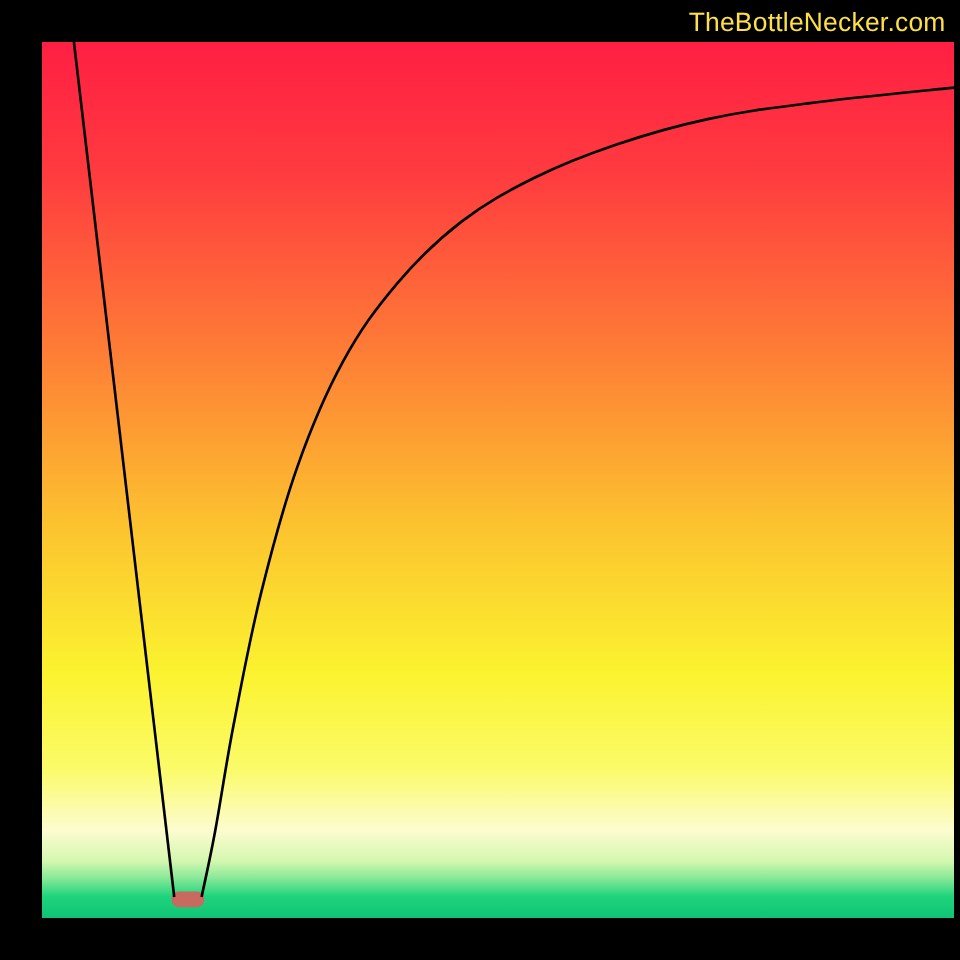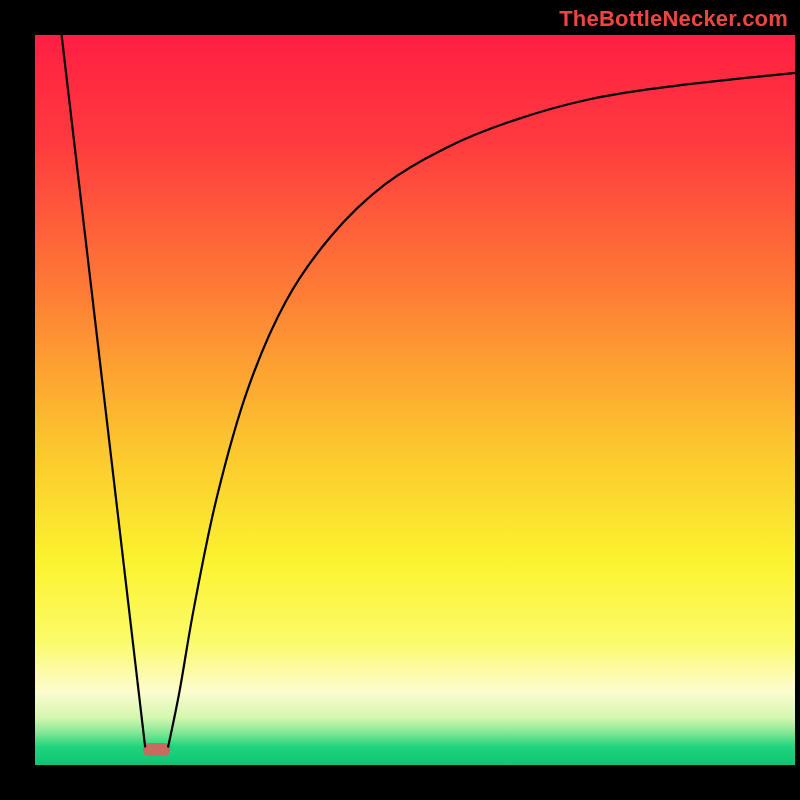--- a/index.html
+++ b/index.html
@@ -21,24 +21,24 @@
     position: absolute;
     left: 35px;
     top: 35px;
     width: 760px;
     height: 730px;
   }
   #watermark {
     position: absolute;
     top: 6px;
     right: 12px;
-    color: #ef4444;
+    color: #fde047;
     font-size: 22px;
     letter-spacing: 0.2px;
-    font-weight: 700;
+    font-weight: 400;
     user-select: none;
   }
 </style>
 </head>
 <body>
 
 <div id="frame">
   <div id="watermark">TheBottleNecker.com</div>
   <svg id="plot" viewBox="0 0 760 730" preserveAspectRatio="none">
     <defs>

